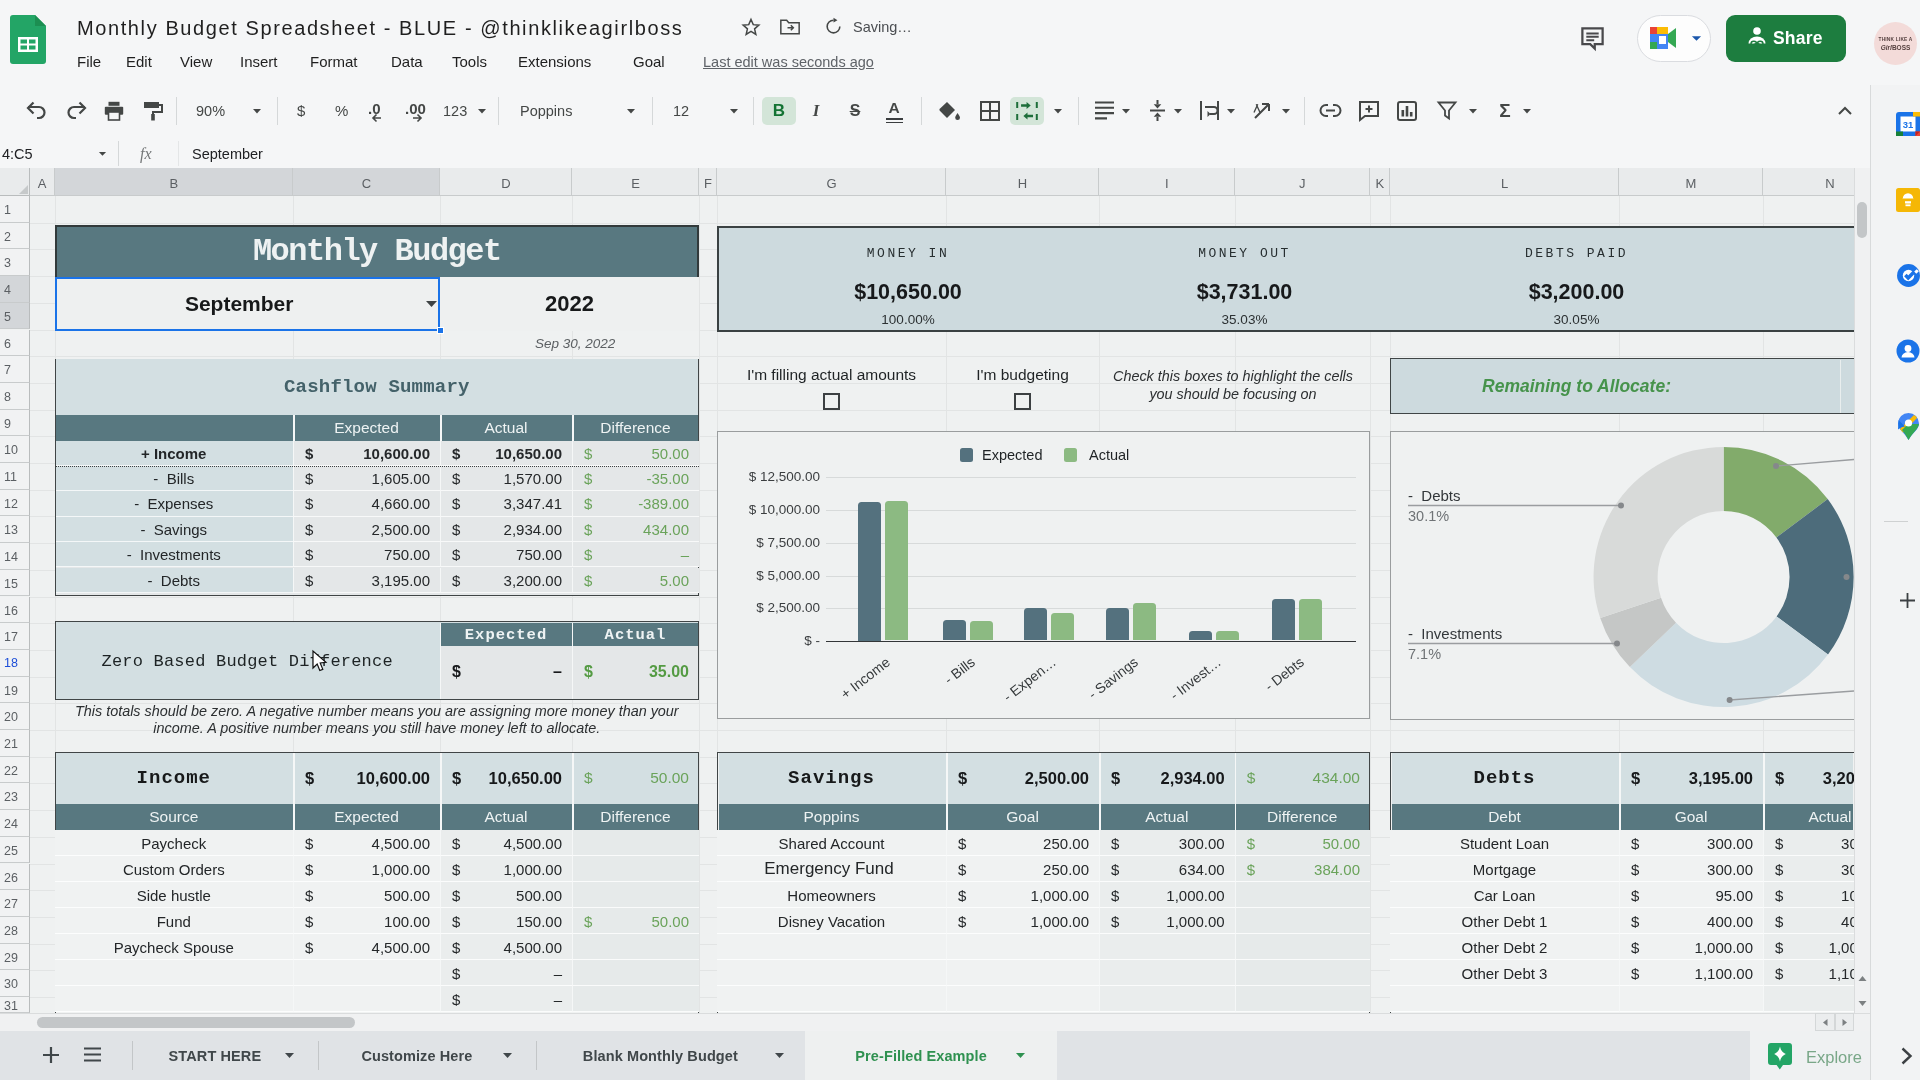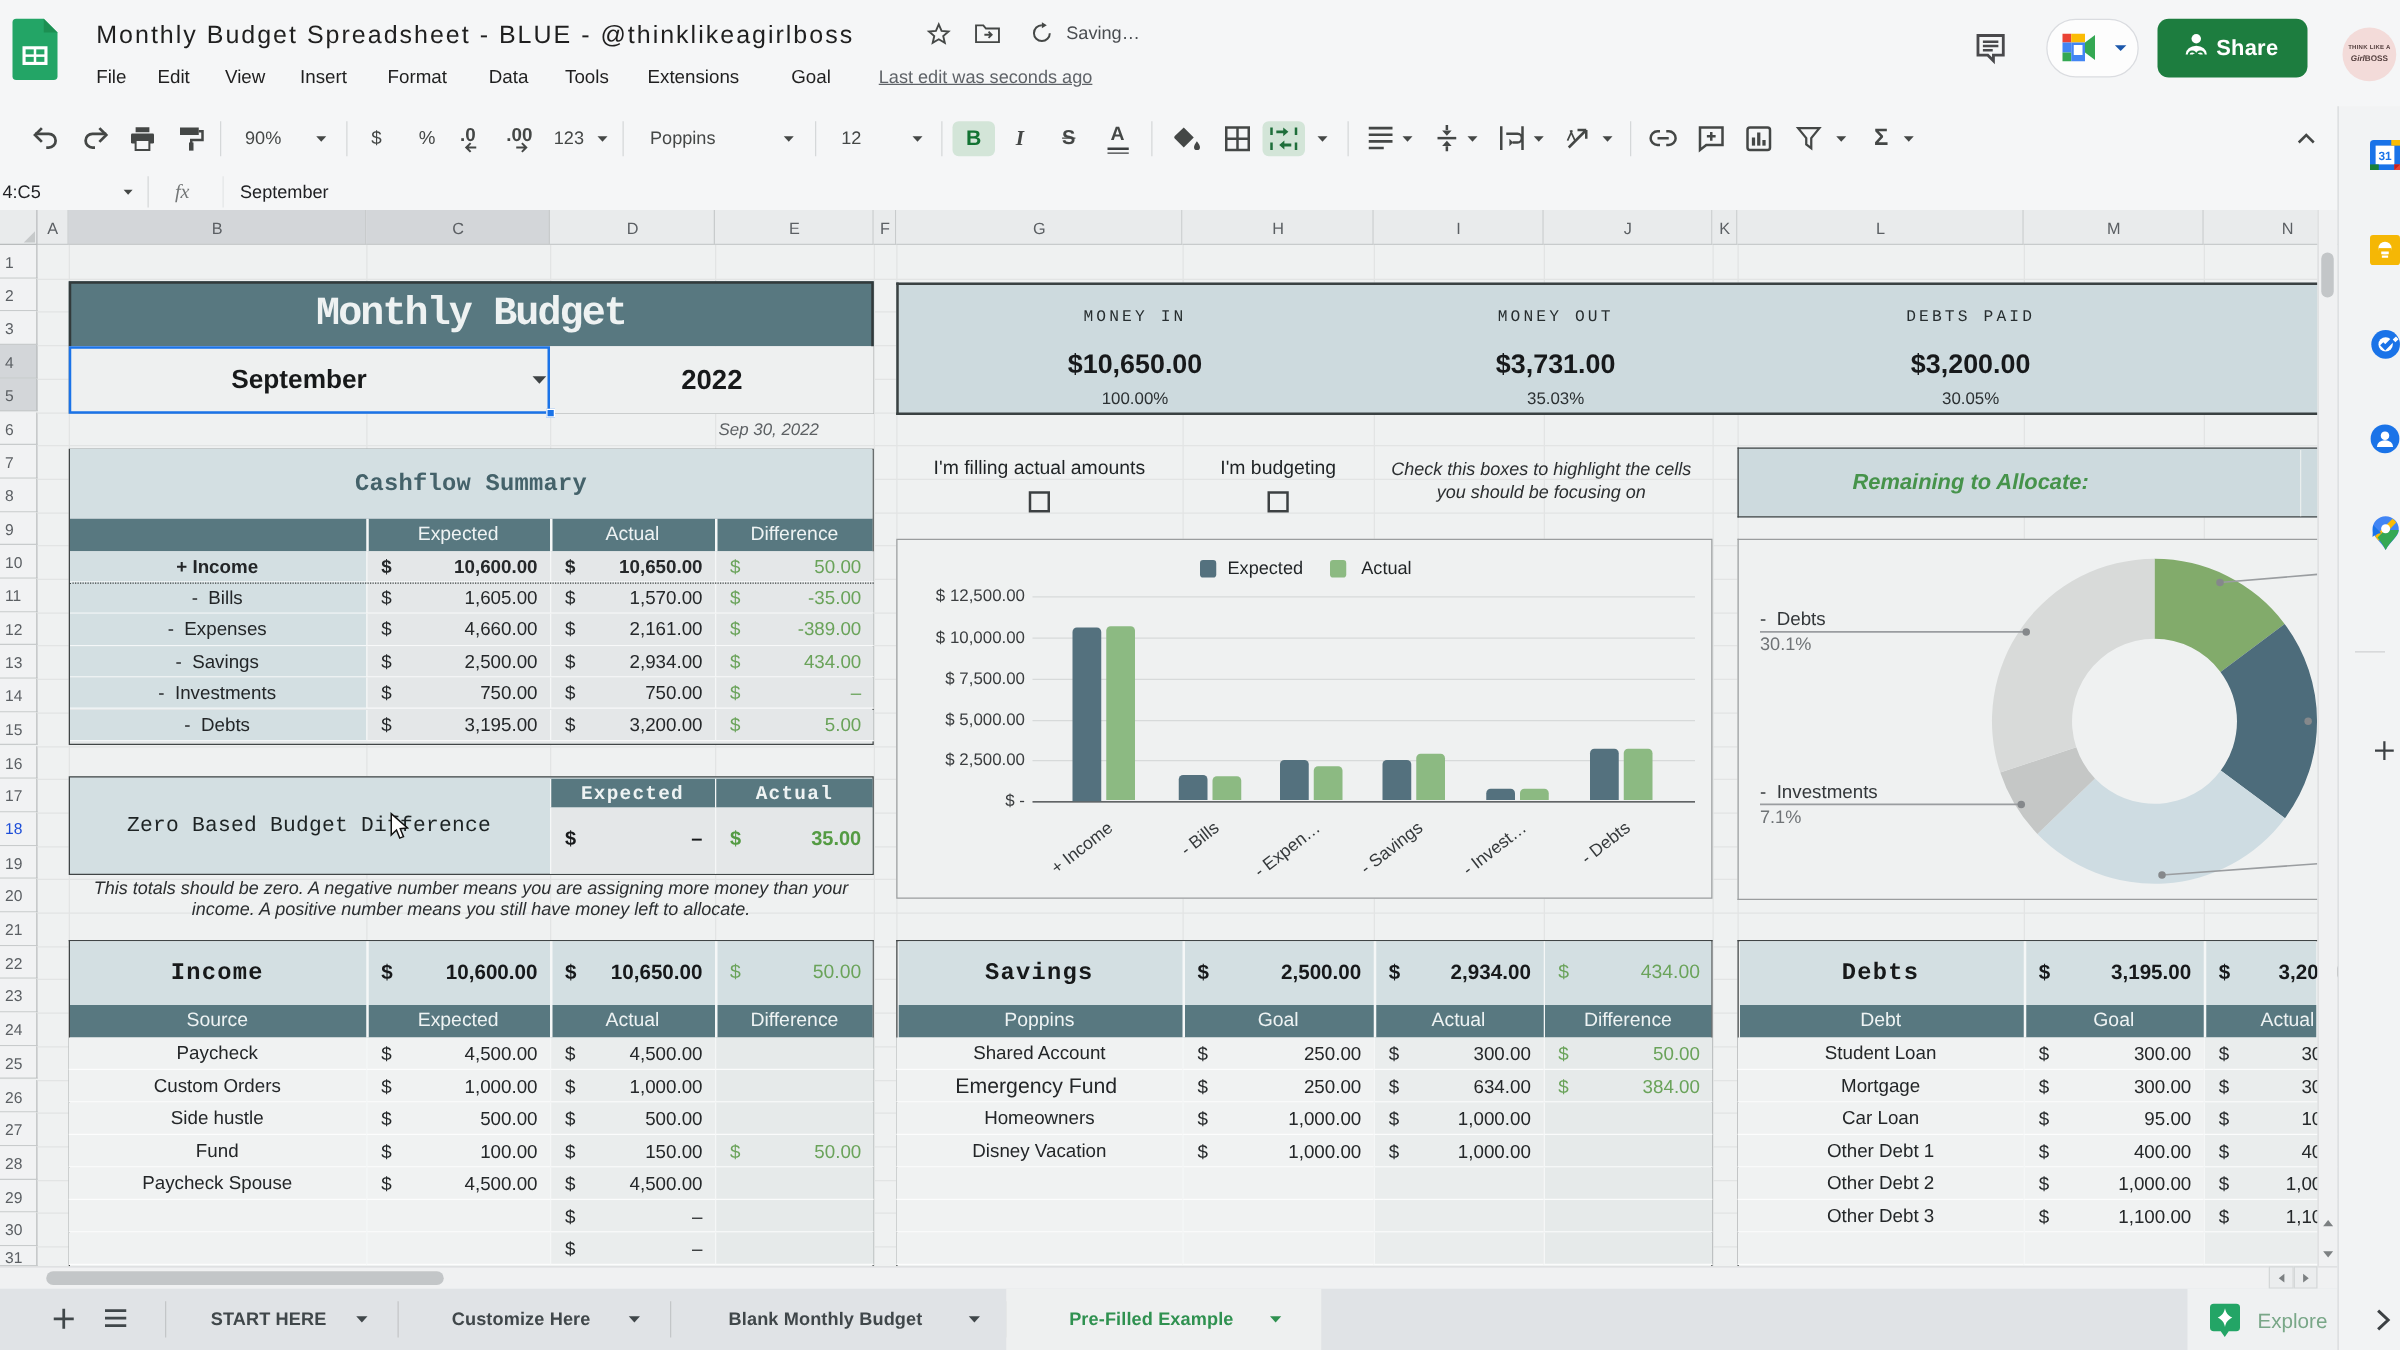--- a/index.html
+++ b/index.html
@@ -362,21 +362,21 @@
 <div class="ct mono" style="left:376.8px;top:251.0px;font-size:32px;color:#eef2f2;font-weight:bold;letter-spacing:-1.5px;">Monthly Budget</div>
 <div style="left:54.5px;top:224.5px;width:644.5px;height:106.5px;border:2px solid #323a3b;"></div>
 <div style="left:440.0px;top:277.0px;width:259.0px;height:53.5px;background:#eef0f0;"></div>
 <div style="left:54.5px;top:277.0px;width:385.5px;height:53.5px;background:#eef0f0;border:2.5px solid #1a73e8;"></div>
 <div class="ct " style="left:239.2px;top:304.0px;font-size:21px;color:#17191a;font-weight:bold;">September</div>
 <svg style="left:425px;top:300px" width="13" height="9" viewBox="0 0 13 9">
     <path d="M1 1 l5.5 6 5.5 -6 z" fill="#3e4345"></path>
   </svg>
 <div class="ct " style="left:569.5px;top:304.0px;font-size:22px;color:#17191a;font-weight:bold;">2022</div>
 <div style="left:436.5px;top:326.5px;width:7.5px;height:7.5px;background:#1a73e8;border:1px solid #fff;"></div>
-<div style="left:535px;top:336px;width:160px;text-align:center;font-size:13.5px;color:#5c6063;font-style:italic;">Sep 30, 2022</div>
+<div style="left:535px;top:336px;width:160px;text-align:left;font-size:13.5px;color:#5c6063;font-style:italic;">Sep 30, 2022</div>
 <div style="left:54.5px;top:359.0px;width:644.5px;height:236.5px;border:1.5px solid #404546;background:#e4e7e8;"></div>
 <div style="left:56.0px;top:359.0px;width:641.5px;height:56.0px;background:#d3dfe2;"></div>
 <div class="ct mono" style="left:376.8px;top:387.0px;font-size:19px;color:#44626a;font-weight:bold;letter-spacing:0.2px;">Cashflow Summary</div>
 <div style="left:56.0px;top:415.0px;width:641.5px;height:25.5px;background:#587880;"></div>
 <div style="left:293.0px;top:415.0px;width:1.5px;height:25.5px;background:#f5f7f7;"></div>
 <div class="ct " style="left:366.5px;top:427.5px;font-size:15.5px;color:#eef3f3;">Expected</div>
 <div style="left:440.0px;top:415.0px;width:1.5px;height:25.5px;background:#f5f7f7;"></div>
 <div class="ct " style="left:506.0px;top:427.5px;font-size:15.5px;color:#eef3f3;">Actual</div>
 <div style="left:572.0px;top:415.0px;width:1.5px;height:25.5px;background:#f5f7f7;"></div>
 <div class="ct " style="left:635.5px;top:427.5px;font-size:15.5px;color:#eef3f3;">Difference</div>
@@ -418,21 +418,21 @@
 <div style="left:293.0px;top:491.3px;width:147.0px;height:25.4px;background:#e4e7e8;border-bottom:1px solid rgba(255,255,255,.75);border-left:1.5px solid #f5f7f7;"></div>
 <div style="left:440.0px;top:491.3px;width:132.0px;height:25.4px;background:#e4e7e8;border-bottom:1px solid rgba(255,255,255,.75);border-left:1.5px solid #f5f7f7;"></div>
 <div style="left:572.0px;top:491.3px;width:127.0px;height:25.4px;background:#e4e7e8;border-bottom:1px solid rgba(255,255,255,.75);border-left:1.5px solid #f5f7f7;"></div>
 <div style="left:54.5px;top:491.3px;width:238.5px;height:25.4px;text-align:center;font-size:15px;font-weight:normal;color:#232628;line-height:25.4px;">-&nbsp;&nbsp;Expenses</div>
 <div class="mon" style="left:293.0px;top:491.3px;width:147.0px;height:25.4px;padding-left:12px;padding-right:10px;">
     <span style="">$</span>
     <span style="">4,660.00</span>
   </div>
 <div class="mon" style="left:440.0px;top:491.3px;width:132.0px;height:25.4px;padding-left:12px;padding-right:10px;">
     <span style="">$</span>
-    <span style="">2,161.00</span>
+    <span style="">3,347.41</span>
   </div>
 <div class="mon" style="left:572.0px;top:491.3px;width:127.0px;height:25.4px;padding-left:12px;padding-right:10px;color:#6aa35a;">
     <span style="">$</span>
     <span style="">-389.00</span>
   </div>
 <div style="left:56.0px;top:516.7px;width:237.0px;height:25.4px;background:#d3dfe2;border-bottom:1px solid rgba(255,255,255,.75);"></div>
 <div style="left:293.0px;top:516.7px;width:147.0px;height:25.4px;background:#e4e7e8;border-bottom:1px solid rgba(255,255,255,.75);border-left:1.5px solid #f5f7f7;"></div>
 <div style="left:440.0px;top:516.7px;width:132.0px;height:25.4px;background:#e4e7e8;border-bottom:1px solid rgba(255,255,255,.75);border-left:1.5px solid #f5f7f7;"></div>
 <div style="left:572.0px;top:516.7px;width:127.0px;height:25.4px;background:#e4e7e8;border-bottom:1px solid rgba(255,255,255,.75);border-left:1.5px solid #f5f7f7;"></div>
 <div style="left:54.5px;top:516.7px;width:238.5px;height:25.4px;text-align:center;font-size:15px;font-weight:normal;color:#232628;line-height:25.4px;">-&nbsp;&nbsp;Savings</div>

